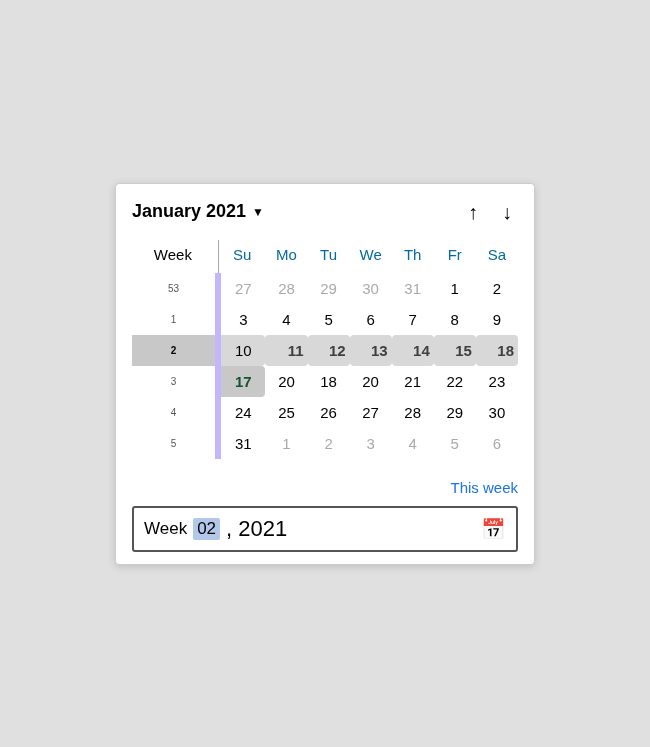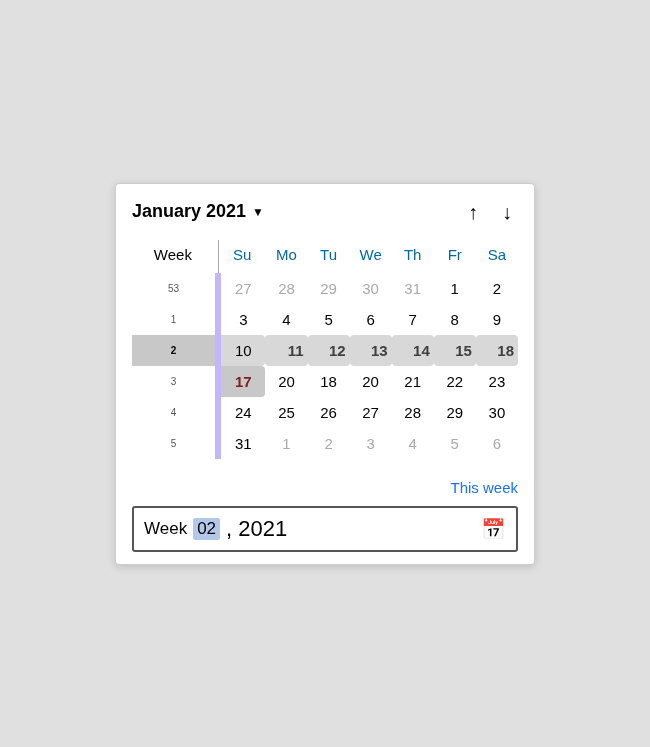--- a/index.html
+++ b/index.html
@@ -110,21 +110,21 @@
       background: #d8d8d8;
     }
 
     .calendar-grid td.other-month {
       color: #aaa;
     }
 
     .calendar-grid td.today-selected {
       background: #c8c8c8 !important;
       font-weight: bold;
-      color: #7f1d1d;
+      color: #14532d;
       border-radius: 4px;
     }
 
     .calendar-grid td.selected-highlight {
       font-weight: bold;
       color: #404040;
       background: #d0d0d0;
       text-align: right;
     }
 

